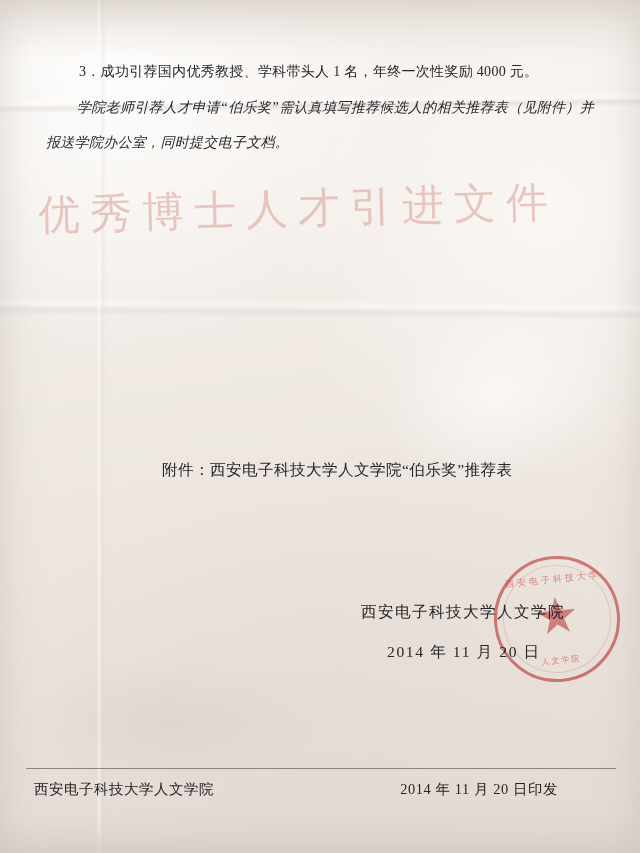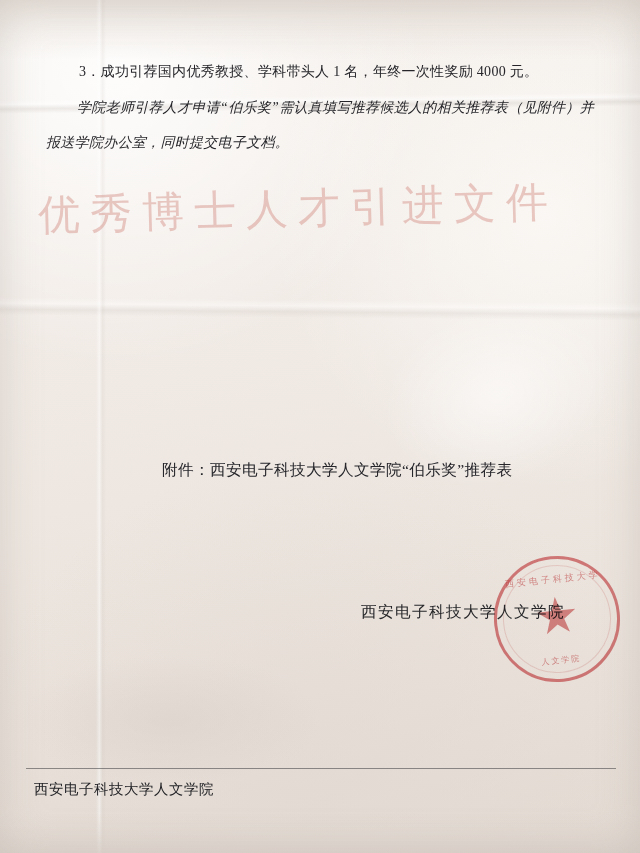--- a/index.html
+++ b/index.html
@@ -236,28 +236,30 @@
 
   <div class="doc-body">
     <p class="para indent">3．成功引荐国内优秀教授、学科带头人 1 名，年终一次性奖励 4000 元。</p>
     <p class="para indent2">学院老师引荐人才申请“伯乐奖”需认真填写推荐候选人的相关推荐表（见附件）并报送学院办公室，同时提交电子文档。</p>
   </div>
 
   <div class="attach-line">附件：西安电子科技大学人文学院“伯乐奖”推荐表</div>
 
   <div class="sign-block">
     <div>西安电子科技大学人文学院</div>
+    <div class="sign-date">2014 年 11 月 20 日</div>
   </div>
 
   <div class="seal">
     <div class="seal-inner"></div>
     <div class="seal-text-top">西安电子科技大学</div>
     <div class="star"></div>
     <div class="seal-text-bottom">人文学院</div>
   </div>
 
   <div class="footer-rule"></div>
   <div class="footer">
     <div class="footer-left">西安电子科技大学人文学院</div>
+    <div class="footer-right">2014 年 11 月 20 日印发</div>
   </div>
 
   <div class="edge-shadow"></div>
 </div>
 
 </body></html>

